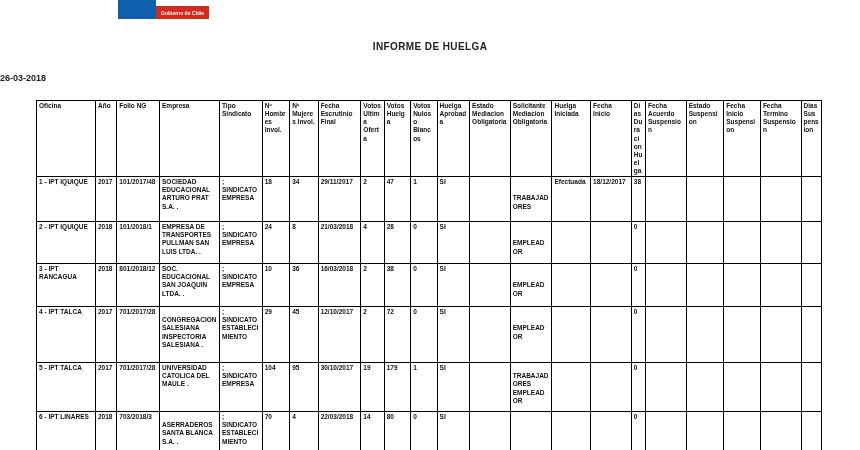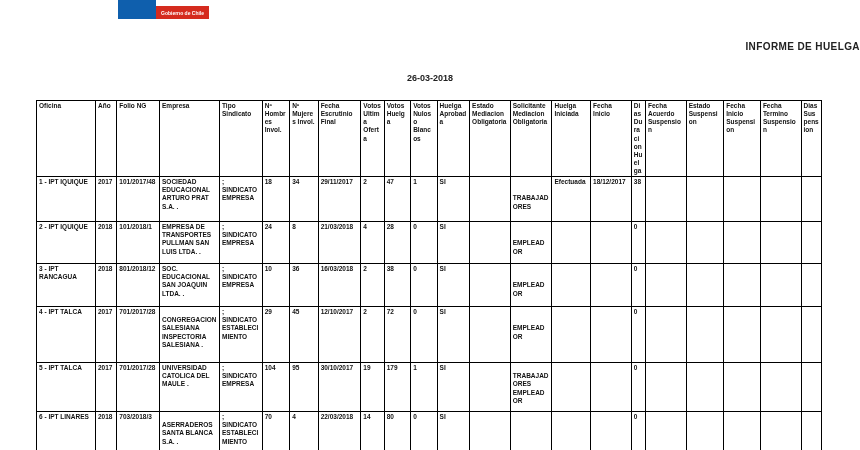--- a/index.html
+++ b/index.html
@@ -6,23 +6,23 @@
   body{
     width:860px;height:450px;overflow:hidden;background:#ffffff;
     font-family:"Liberation Sans",sans-serif;color:#1a1a1a;position:relative;
   }
   
   .logo{position:absolute;left:118px;top:0;display:flex;align-items:flex-start;}
   .logo .blue{width:38px;height:19px;}
   .logo .red{height:13px;margin-top:6px;padding:0 5px;display:flex;align-items:center;}
   .logo .red span{color:#fff;font-size:5px;font-weight:bold;white-space:nowrap;}
   
-  .title{position:absolute;top:41px;left:0;width:860px;text-align:right;
+  .title{position:absolute;top:41px;left:0;width:860px;text-align:center;
     font-size:10px;font-weight:bold;letter-spacing:.4px;color:#222;}
-  .subtitle{position:absolute;top:73px;left:0;width:860px;text-align:center;
+  .subtitle{position:absolute;top:73px;left:0;width:860px;
     font-size:9px;font-weight:bold;color:#222;}
   
   .report{position:absolute;left:36px;top:100px;}
   table{border-collapse:collapse;table-layout:fixed;width:786px;}
   th,td{
     border:1px solid #000;
     font-size:6.5px;line-height:1.25;font-weight:bold;color:#111;
     vertical-align:top;text-align:left;padding:1px 2px;
     white-space:pre-line;overflow-wrap:break-word;word-break:break-word;
     overflow:hidden;

